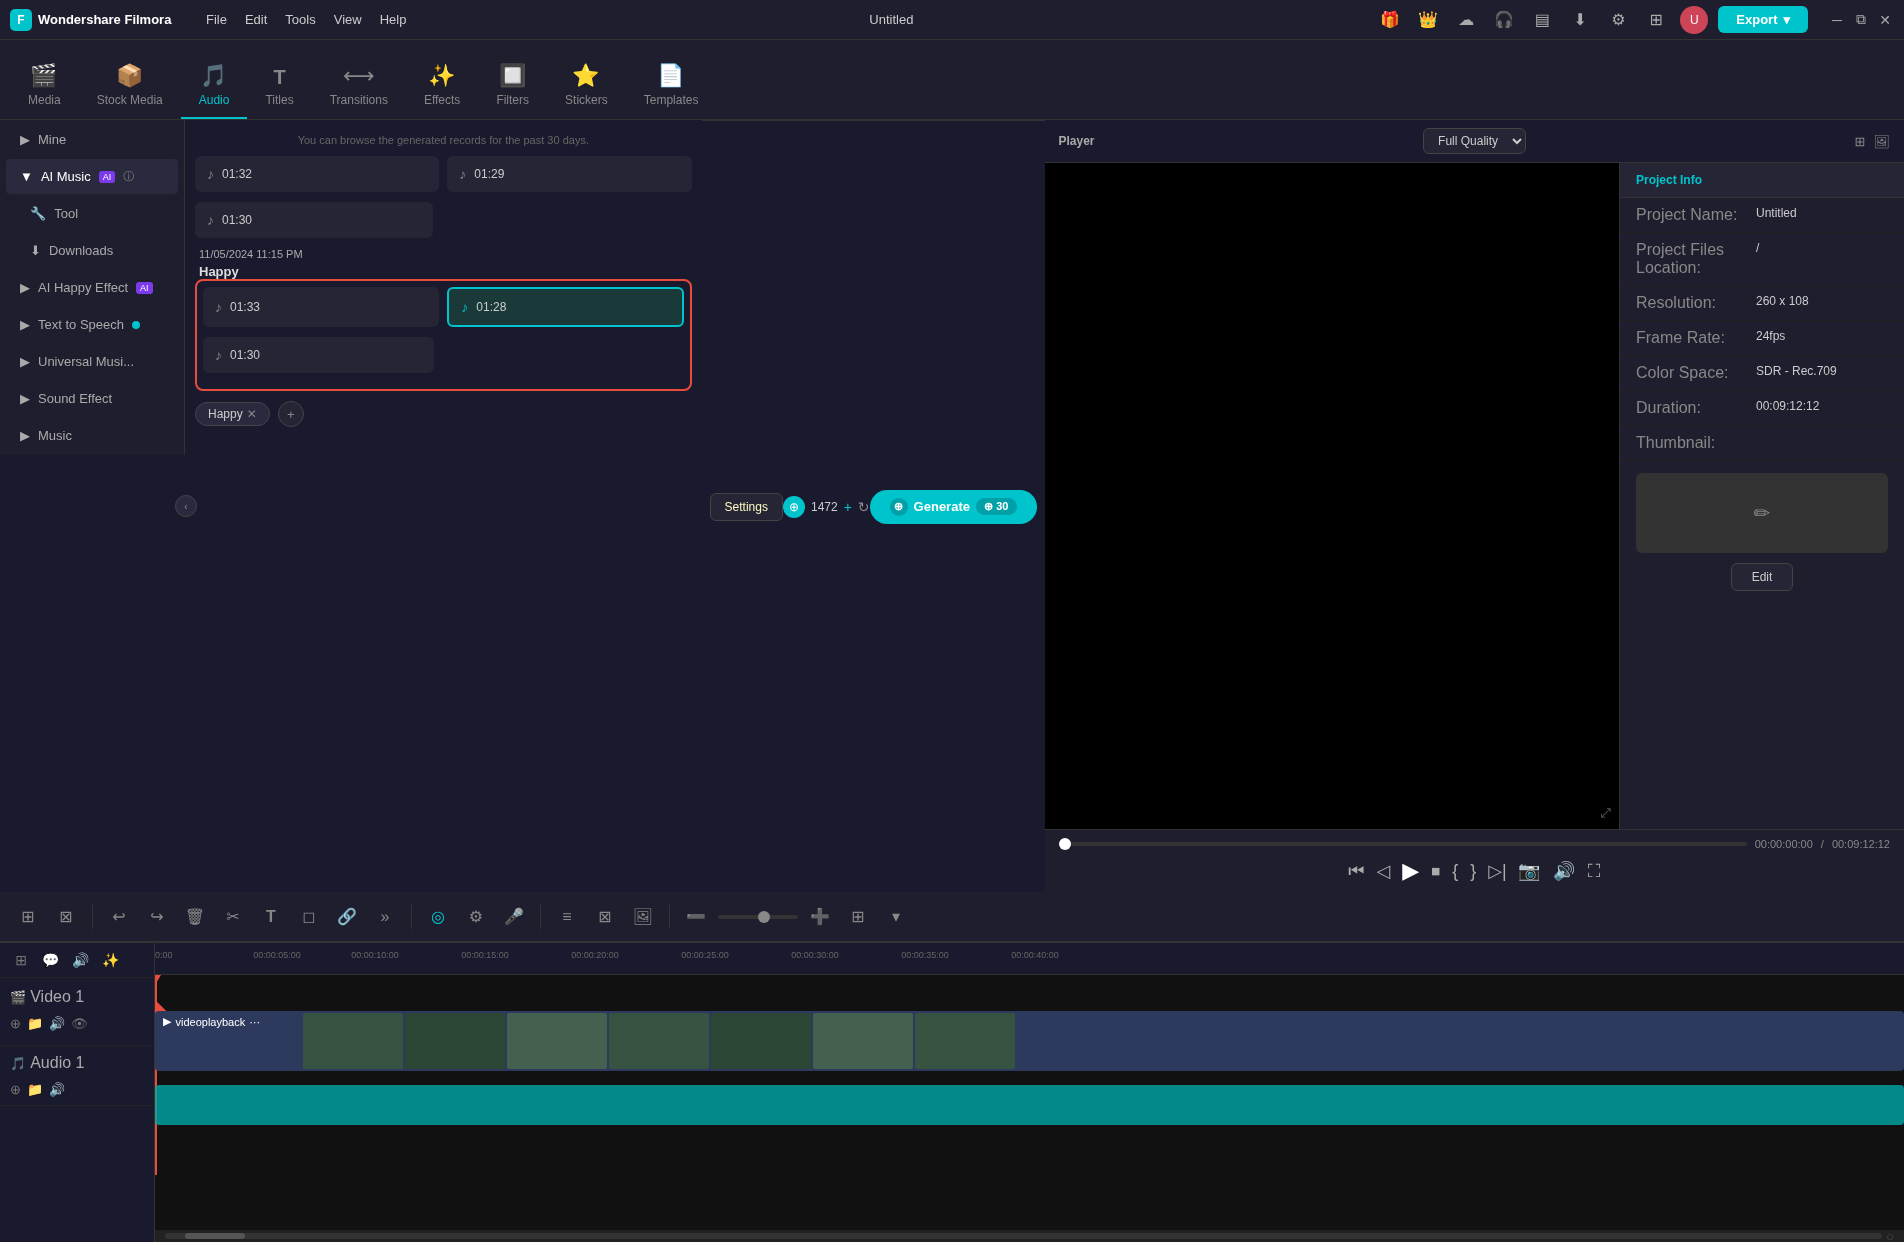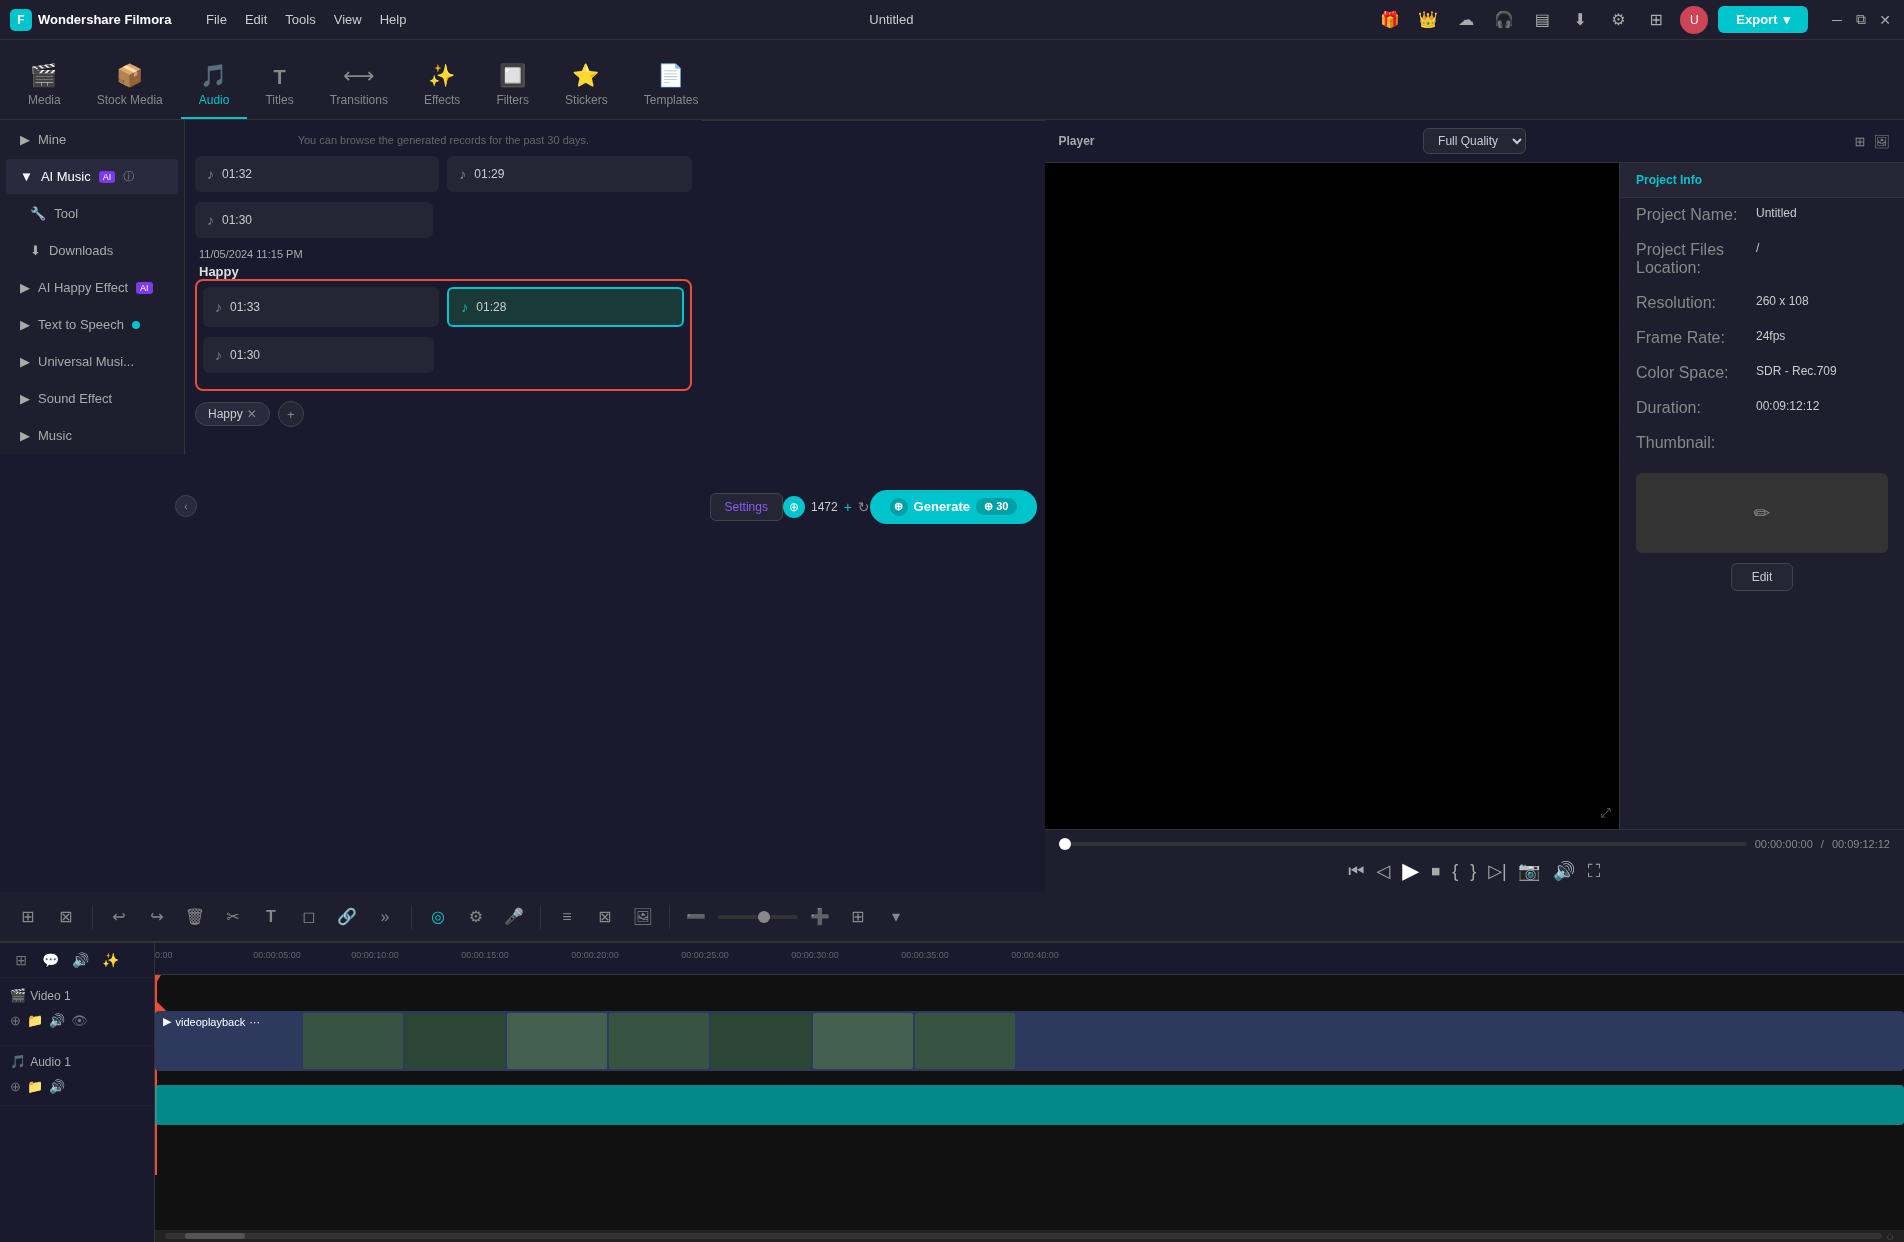--- a/index.html
+++ b/index.html
@@ -54,21 +54,21 @@
     
     .highlight-box { border: 2px solid #e74c3c; border-radius: 8px; padding: 6px; margin-bottom: 10px; }
 
     
     .tag-bar { display: flex; align-items: center; gap: 8px; margin: 10px 0; }
     .tag { background: #2a2a3e; border: 1px solid #444; border-radius: 16px; padding: 4px 12px; font-size: 12px; color: #ccc; cursor: pointer; display: flex; align-items: center; gap: 4px; }
     .tag-add { background: #252535; border: 1px solid #444; border-radius: 50%; width: 26px; height: 26px; display: flex; align-items: center; justify-content: center; cursor: pointer; color: #888; }
 
     
     .bottom-controls { display: flex; align-items: center; justify-content: space-between; padding: 8px; background: #1a1a2e; border-top: 1px solid #333; }
-    .settings-btn { background: #252535; border: 1px solid #444; border-radius: 6px; padding: 6px 14px; color: #8b5cf6; cursor: pointer; font-size: 12px; }
+    .settings-btn { background: #252535; border: 1px solid #444; border-radius: 6px; padding: 6px 14px; color: #fef9c3; cursor: pointer; font-size: 12px; }
     .credits-area { display: flex; align-items: center; gap: 6px; }
     .credits-badge { background: #00c4cc; border-radius: 50%; width: 22px; height: 22px; display: flex; align-items: center; justify-content: center; color: #fff; font-size: 12px; }
     .credits-count { color: #ccc; font-size: 12px; }
     .refresh-btn { color: #888; cursor: pointer; font-size: 14px; }
     .generate-btn { background: #00c4cc; border: none; border-radius: 20px; padding: 8px 20px; color: #fff; font-size: 13px; cursor: pointer; display: flex; align-items: center; gap: 6px; font-weight: 600; }
     .gen-credits { background: #00a0a8; border-radius: 12px; padding: 2px 8px; font-size: 11px; }
     .player-header { display: flex; align-items: center; justify-content: space-between; padding: 8px 14px; border-bottom: 1px solid #333; }
     .player-label { color: #aaa; font-size: 12px; font-weight: bold; }
     .quality-select { background: #252535; border: 1px solid #444; border-radius: 6px; padding: 4px 10px; color: #ccc; font-size: 12px; cursor: pointer; }
     .view-icons { display: flex; gap: 8px; color: #888; }
@@ -98,21 +98,21 @@
     .toolbar-btn { width: 32px; height: 32px; display: flex; align-items: center; justify-content: center; cursor: pointer; color: #888; border-radius: 4px; font-size: 16px; }
     .toolbar-separator { width: 1px; height: 24px; background: #333; margin: 0 4px; }
     .toolbar-btn.active { color: #00c4cc; }
 
     
     .timeline { background: #111; height: 280px; border-top: 1px solid #333; display: flex; }
     .timeline-left { width: 155px; background: #1a1a2e; border-right: 1px solid #333; display: flex; flex-direction: column; }
     .timeline-track-label { display: flex; align-items: center; gap: 6px; padding: 6px 10px; border-bottom: 1px solid #222; }
     .track-icons { display: flex; gap: 4px; align-items: center; }
     .track-icon-btn { color: #777; cursor: pointer; font-size: 13px; }
-    .track-name { color: #aaa; font-size: 12px; }
+    .track-name { color: #aaa; font-size: 16px; }
     .timeline-right { flex: 1; overflow: hidden; position: relative; }
     .timeline-tracks { height: calc(280px - 32px); overflow: hidden; position: relative; }
     .video-track { position: absolute; top: 10px; left: 0; right: 0; height: 60px; background: #2a2a3e; border-radius: 4px; display: flex; align-items: center; padding-left: 8px; overflow: hidden; }
     .audio-track { position: absolute; top: 88px; left: 0; right: 0; height: 40px; background: #00a8a8; border-radius: 4px; }
     .playhead { position: absolute; top: 0; bottom: 0; width: 2px; background: #e74c3c; left: 0; }
     .playhead-marker { position: absolute; top: 0; width: 0; height: 0; border-left: 6px solid transparent; border-right: 6px solid transparent; border-top: 10px solid #e74c3c; left: -6px; }
     .video-label { position: absolute; left: 8px; top: 4px; color: #fff; font-size: 11px; display: flex; align-items: center; gap: 4px; z-index: 2; }
     .timeline-scrollbar { height: 12px; background: #222; display: flex; align-items: center; padding: 0 10px; }
     .scrollbar-track { flex: 1; height: 6px; background: #333; border-radius: 3px; position: relative; }
     .scrollbar-thumb { width: 60px; height: 6px; background: #555; border-radius: 3px; position: absolute; left: 20px; }

